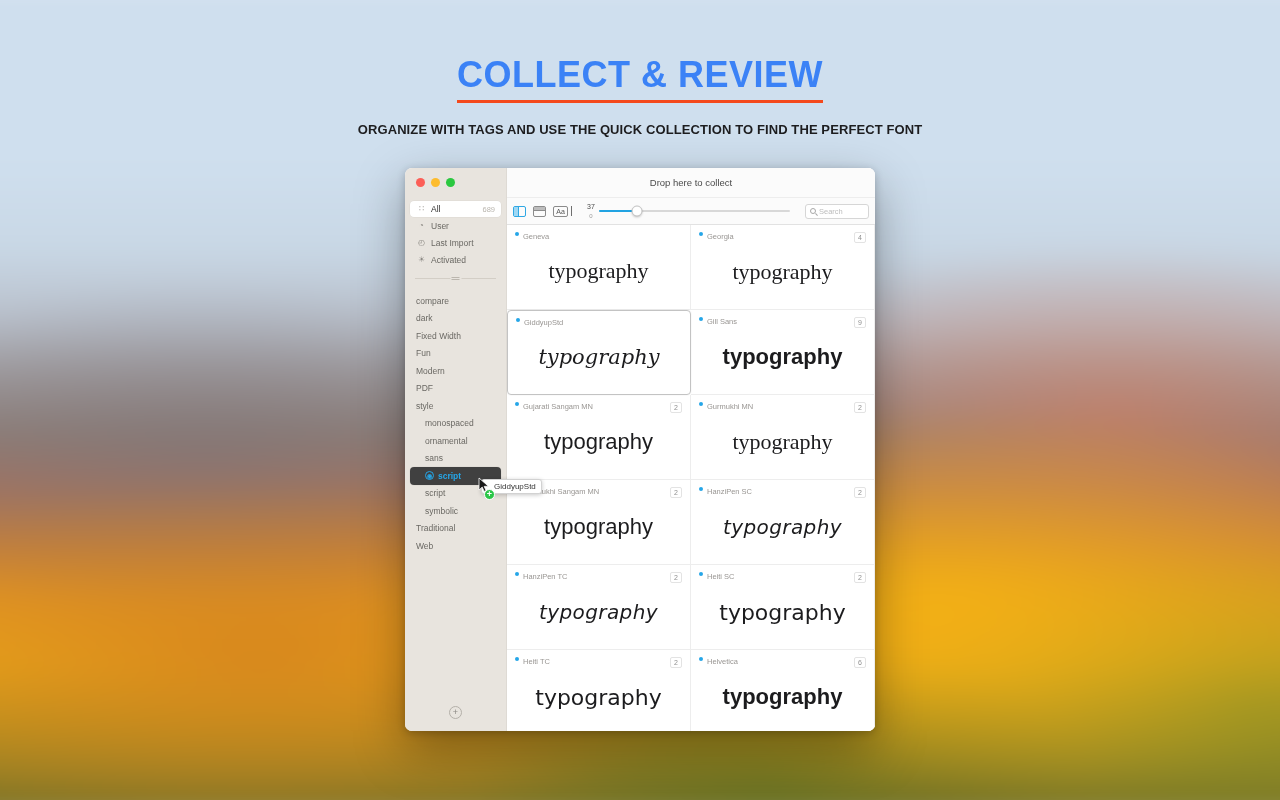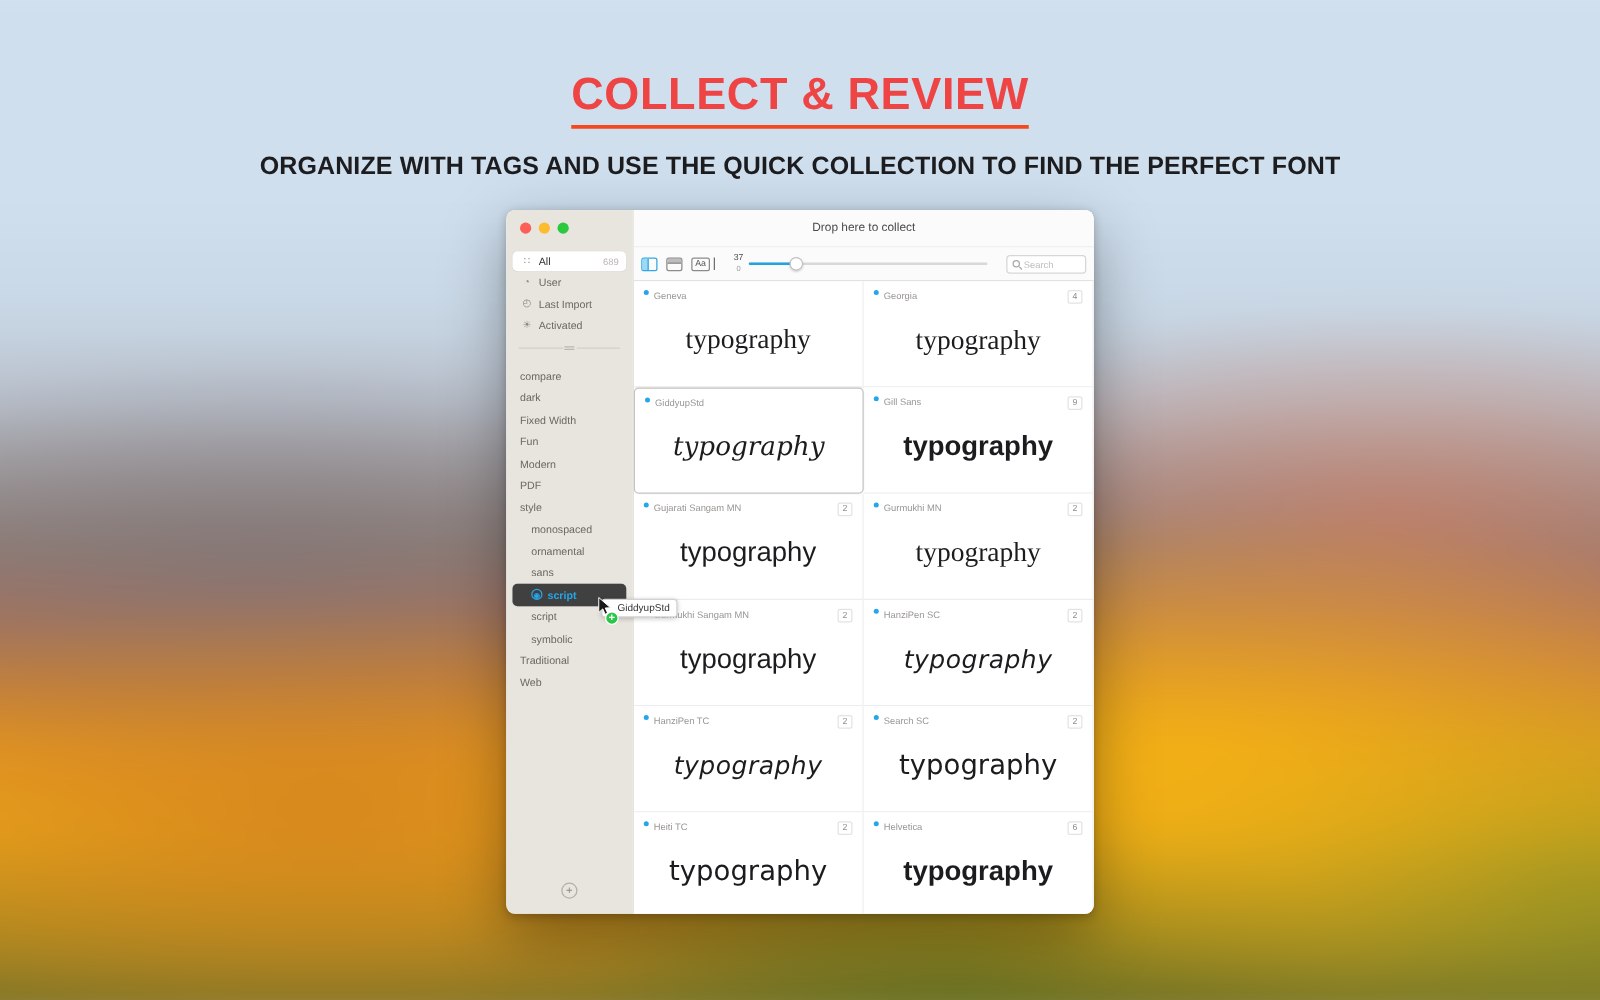--- a/index.html
+++ b/index.html
@@ -50,21 +50,21 @@
   #title {
     font-size: 36px;
     font-weight: bold;
     letter-spacing: 0.5px;
     display: inline-block;
     padding-bottom: 4px;
     border-bottom: 3px solid #f4491c;
   }
   #subtitle {
     margin-top: 19px;
-    font-size: 20px;
+    font-size: 13px;
     font-weight: bold;
     color: #1d1d1f;
     letter-spacing: 0.1px;
   }
 
   
   #window {
     position: absolute;
     left: 405px;
     top: 168px;
@@ -455,21 +455,21 @@
     font-weight: bold;
     z-index: 53;
   }
 </style>
 </head>
 <body>
 
 <div id="backdrop"></div>
 
 <div id="header">
-  <div id="title" style="color: #ef4444; border-bottom-color: rgb(244, 73, 28);">COLLECT &amp; REVIEW</div>
+  <div id="title" style="color: #3b82f6; border-bottom-color: rgb(244, 73, 28);">COLLECT &amp; REVIEW</div>
   <div id="subtitle">ORGANIZE WITH TAGS AND USE THE QUICK COLLECTION TO FIND THE PERFECT FONT</div>
 </div>
 
 <div id="window">
 
   <div id="sidebar">
     <div id="traffic-lights">
       <span class="light red"></span>
       <span class="light yellow"></span>
       <span class="light green"></span>
@@ -655,21 +655,21 @@
           <div class="card-head">
             <span class="dot"></span>
             <span class="card-name">HanziPen TC</span>
             <span class="badge">2</span>
           </div>
           <div class="sample s-hand">typography</div>
         </div>
         <div class="card">
           <div class="card-head">
             <span class="dot"></span>
-            <span class="card-name">Search SC</span>
+            <span class="card-name">Heiti SC</span>
             <span class="badge">2</span>
           </div>
           <div class="sample s-dejavu">typography</div>
         </div>
         <div class="card">
           <div class="card-head">
             <span class="dot"></span>
             <span class="card-name">Heiti TC</span>
             <span class="badge">2</span>
           </div>

